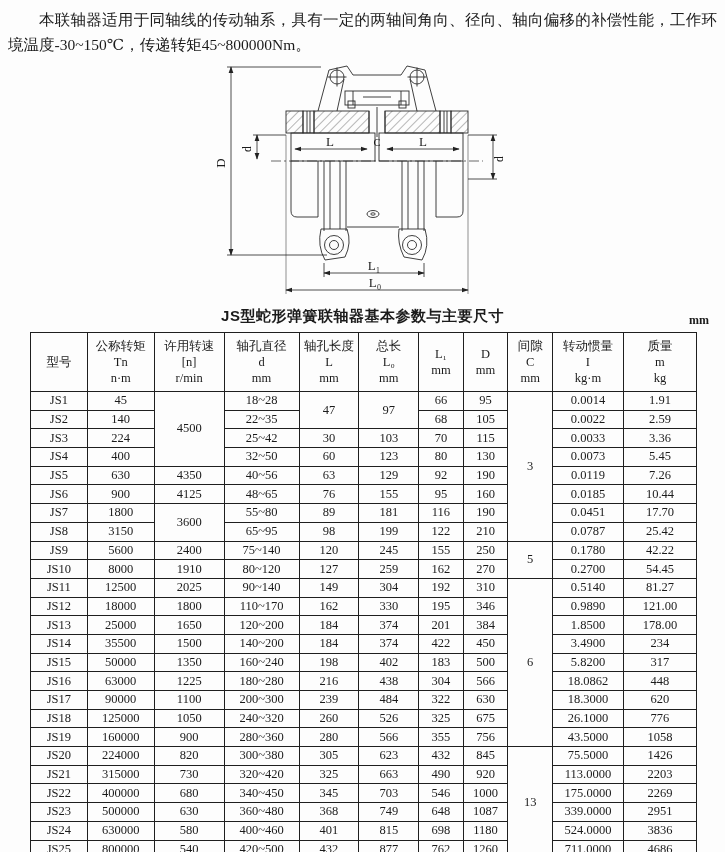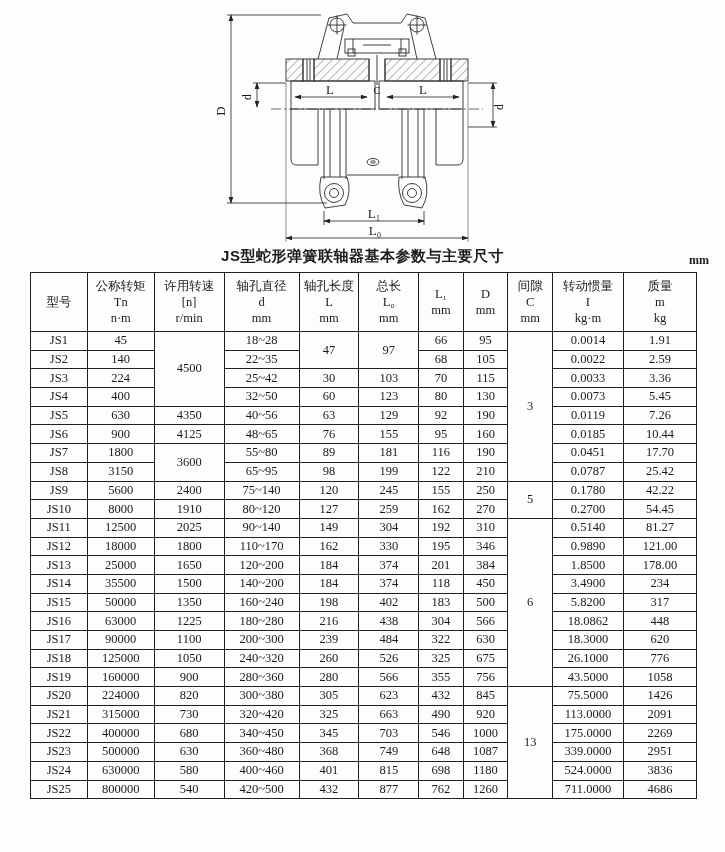--- a/index.html
+++ b/index.html
@@ -11,21 +11,21 @@
   .page{padding:5px 8px 0 8px;position:relative;}
   .intro{
     font-size:15.5px;line-height:25px;text-indent:2em;
     margin:2px 0 0 0;text-align:justify;
   }
   .diagram-wrap{
     width:352px;margin:4px auto 0 auto;height:238px;
   }
   svg text{font-family:"Liberation Serif","DejaVu Serif",serif;}
   .title-row{
-    position:relative;text-align:center;height:22px;
+    position:relative;text-align:center;margin-top:8px;height:22px;
   }
   .table-title{
     font-family:"Liberation Sans","DejaVu Sans",sans-serif;
     font-weight:bold;font-size:15px;letter-spacing:.5px;
   }
   .unit-note{
     position:absolute;right:8px;bottom:1px;font-size:12px;font-weight:bold;
   }
   table.params{
     border-collapse:collapse;table-layout:fixed;
@@ -40,20 +40,21 @@
     font-weight:normal;font-size:12.5px;line-height:16px;padding:5px 0;
   }
   table.params td{height:17.7px;line-height:17px;}
   table.params{border:1.5px solid #111;}
 </style>
 </head>
 <body>
 
 <div class="page">
 
+  <p class="intro">本联轴器适用于同轴线的传动轴系，具有一定的两轴间角向、径向、轴向偏移的补偿性能，工作环境温度-30~150℃，传递转矩45~800000Nm。</p>
 
   <div class="diagram-wrap">
     <svg width="352" height="238" viewBox="0 0 352 238">
       <defs>
         <pattern id="hatch" width="6" height="6" patternUnits="userSpaceOnUse" patternTransform="rotate(45)">
           <line x1="0" y1="0" x2="0" y2="6" stroke="#333" stroke-width="0.7"></line>
         </pattern>
         <marker id="arr" viewBox="0 0 10 10" refX="9" refY="5" markerWidth="9" markerHeight="9" orient="auto-start-reverse">
           <path d="M0,1.5 L10,5 L0,8.5 z" fill="#222"></path>
         </marker>
@@ -359,21 +360,21 @@
           <td>1.8500</td>
           <td>178.00</td>
         </tr>
         <tr>
           <td>JS14</td>
           <td>35500</td>
           <td>1500</td>
           <td>140~200</td>
           <td>184</td>
           <td>374</td>
-          <td>118</td>
+          <td>422</td>
           <td>450</td>
           <td>3.4900</td>
           <td>234</td>
         </tr>
         <tr>
           <td>JS15</td>
           <td>50000</td>
           <td>1350</td>
           <td>160~240</td>
           <td>198</td>
@@ -447,21 +448,21 @@
         <tr>
           <td>JS21</td>
           <td>315000</td>
           <td>730</td>
           <td>320~420</td>
           <td>325</td>
           <td>663</td>
           <td>490</td>
           <td>920</td>
           <td>113.0000</td>
-          <td>2091</td>
+          <td>2203</td>
         </tr>
         <tr>
           <td>JS22</td>
           <td>400000</td>
           <td>680</td>
           <td>340~450</td>
           <td>345</td>
           <td>703</td>
           <td>546</td>
           <td>1000</td>

